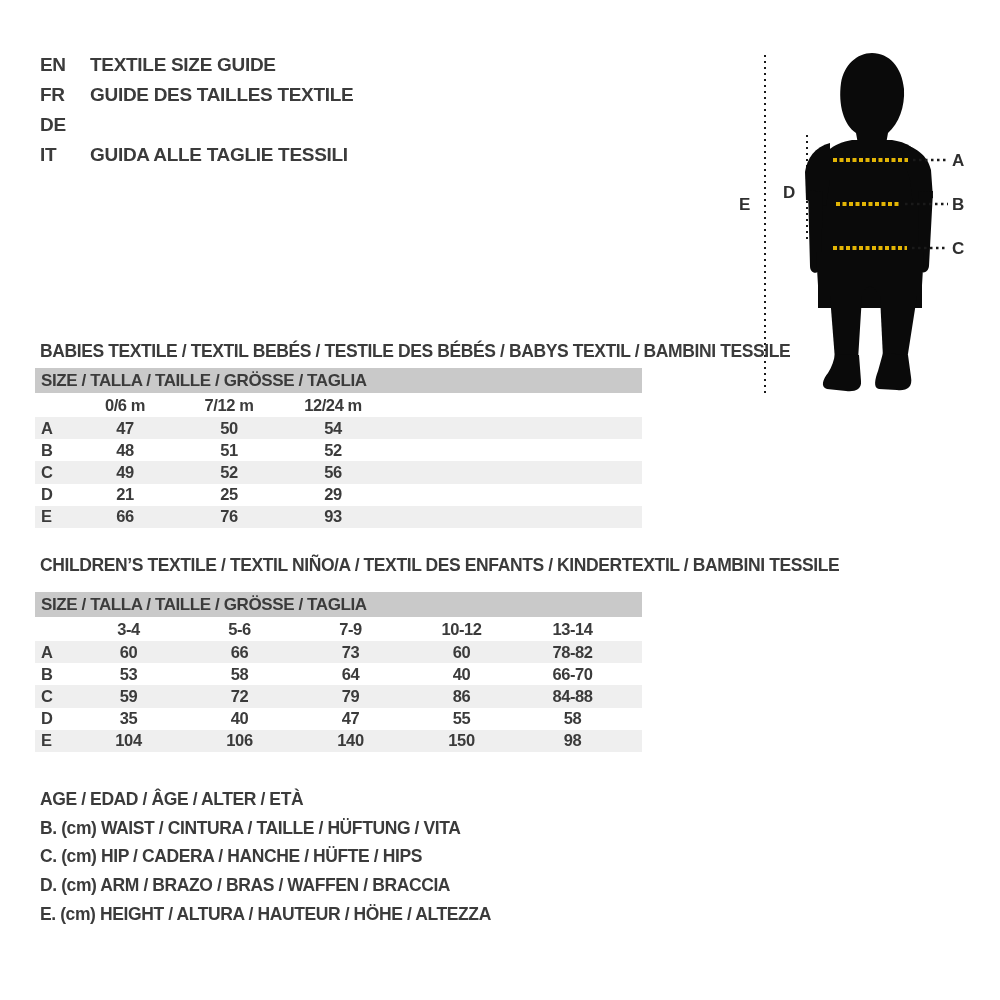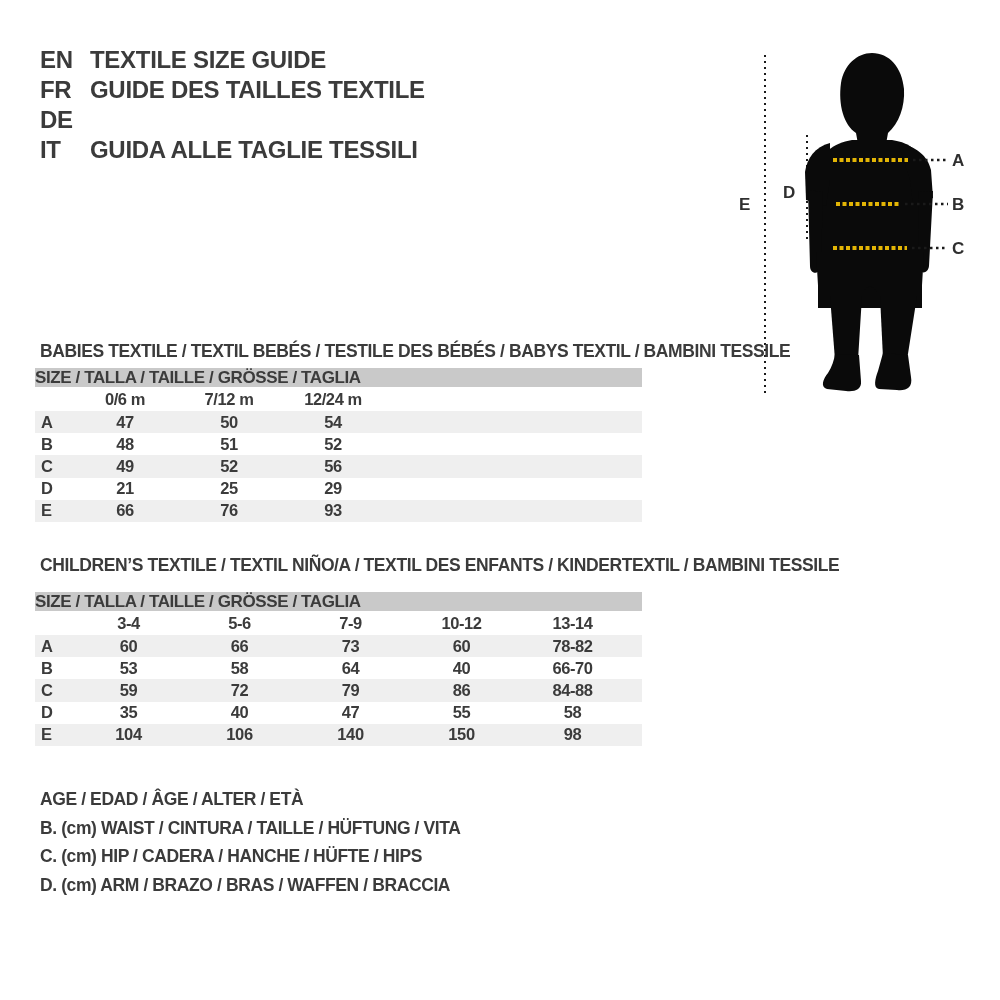--- a/index.html
+++ b/index.html
@@ -7,32 +7,32 @@
     width:1000px; height:1000px; position:relative;
     background:#ffffff; color:#3b3b3b;
     font-family:"Liberation Sans", sans-serif;
     overflow:hidden;
   }
   .abs { position:absolute; }
   .cond { font-weight:bold; letter-spacing:-0.4px; }
 
   
   #languages { left:40px; top:46px; }
-  .lang-row { display:flex; height:30px; align-items:flex-start; font-size:24px; }
+  .lang-row { display:flex; height:30px; align-items:flex-end; font-size:19px; }
   .lang-code { width:50px; font-weight:bold; letter-spacing:-0.3px; }
   .lang-title { font-weight:bold; letter-spacing:-0.3px; white-space:nowrap; }
 
   
   .sec-title { font-size:17.5px; white-space:nowrap; }
 
   
   .size-table { width:607px; font-size:16.5px; }
   .size-bar {
-    height:19px; background:#c9c9c9; display:flex; align-items:center;
-    box-sizing:border-box; font-size:17px;
+    height:25px; background:#c9c9c9; display:flex; align-items:center;
+    padding-left:6px; box-sizing:border-box; font-size:17px;
   }
   .col-head-row { display:flex; height:24px; align-items:center; }
   .t-row { display:flex; height:22.2px; align-items:center; }
   .t-row.odd { background:#efefef; }
   .cell-label { width:38px; padding-left:6px; box-sizing:border-box; }
   .cell-b { width:104px; text-align:center; }   
   .cell-c { width:111px; text-align:center; }   
 
   
   #legend { left:40px; top:785px; }
@@ -192,13 +192,14 @@
     <span class="cell-c">150</span>
     <span class="cell-c">98</span>
   </div>
 </div>
 
 <div class="abs" id="legend">
   <div class="legend-line cond">AGE / EDAD / ÂGE / ALTER / ETÀ</div>
   <div class="legend-line cond">B. (cm) WAIST / CINTURA / TAILLE / HÜFTUNG / VITA</div>
   <div class="legend-line cond">C. (cm) HIP / CADERA / HANCHE / HÜFTE / HIPS</div>
   <div class="legend-line cond">D. (cm) ARM / BRAZO / BRAS / WAFFEN / BRACCIA</div>
+  <div class="legend-line cond">E. (cm) HEIGHT / ALTURA / HAUTEUR / HÖHE / ALTEZZA</div>
 </div>
 
 </body></html>

